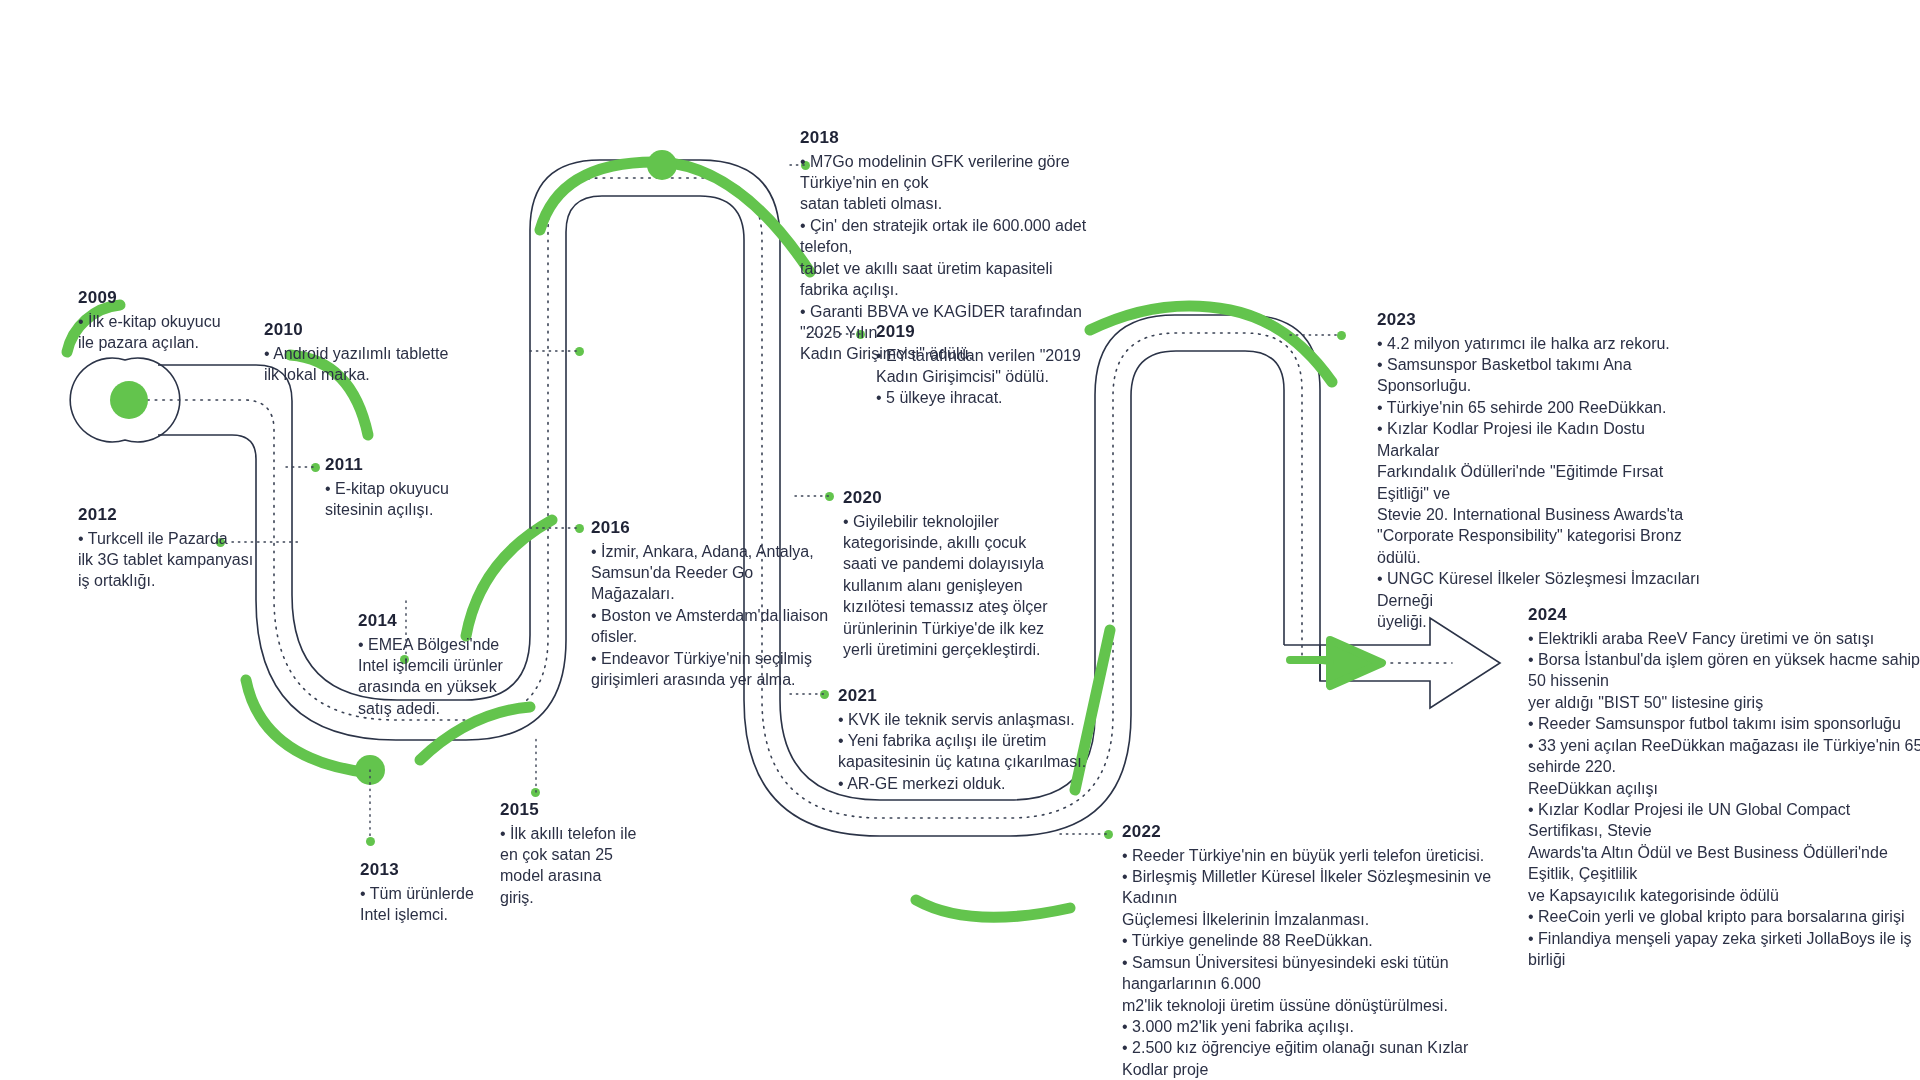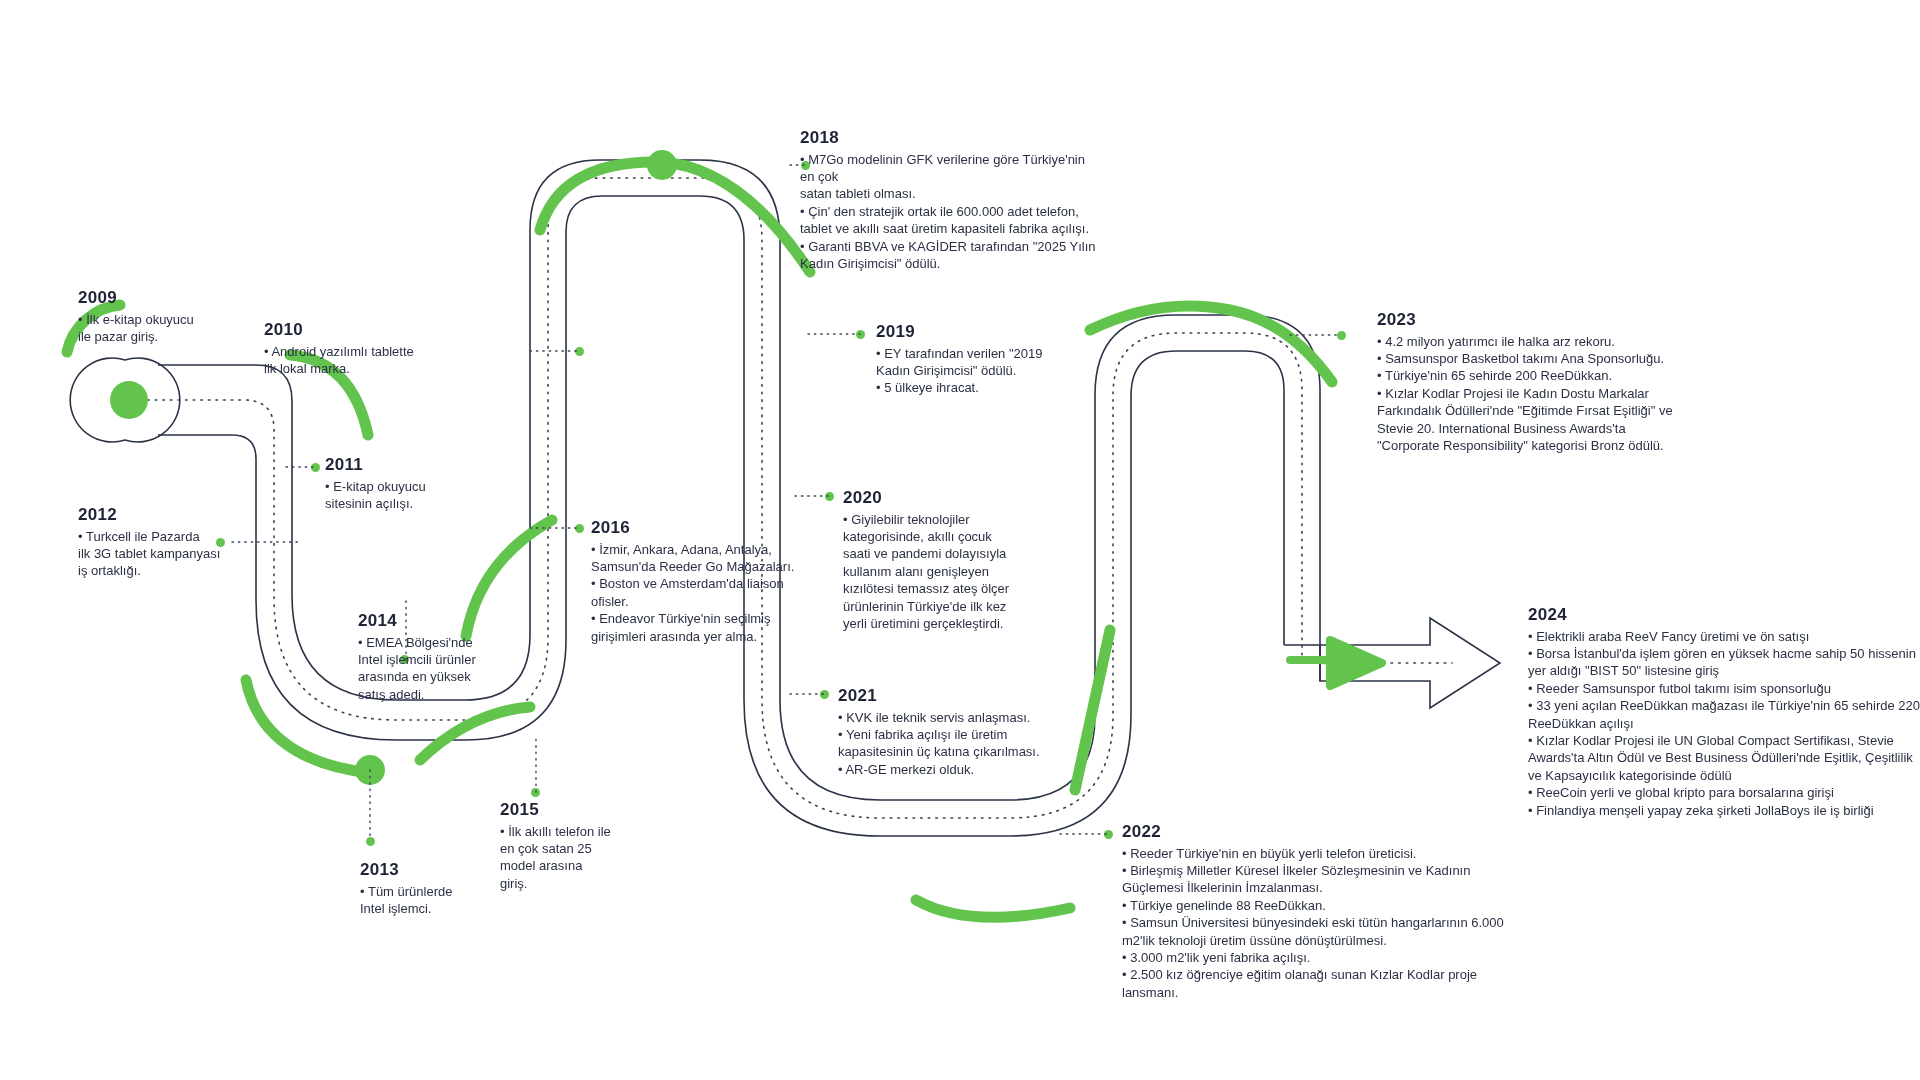--- a/index.html
+++ b/index.html
@@ -20,21 +20,21 @@
   }
   .year{
     font-size:17px;
     font-weight:bold;
     letter-spacing:.3px;
     margin:0 0 3px 0;
     color:#1f2336;
     line-height:1.15;
   }
   .bullets{
-    font-size:13px;
+    font-size:16px;
     line-height:1.34;
     color:#2b3045;
     margin:0;
   }
   .bullets .b{display:block;white-space:pre-line;}
   .bullets .b:before{content:"• ";}
 
   .dot{
     position:absolute;border-radius:50%;
     background:#63c44d;
@@ -135,21 +135,21 @@
       <path d="M790 694 H 824"></path>
       <path d="M1060 834 H 1108"></path>
       <path d="M1290 335 H 1341"></path>
     </g>
   </svg>
 
   <div class="node" style="left:78px;top:288px;width:210px;">
     <div class="year">2009</div>
     <div class="bullets">
       <span class="b">İlk e-kitap okuyucu
-ile pazar giriş.</span>
+ile pazara açılan.</span>
     </div>
   </div>
 
   <div class="node" style="left:245px;top:320px;width:230px;margin-left:19px;">
     <div class="year">2010</div>
     <div class="bullets">
       <span class="b">Android yazılımlı tablette
 ilk lokal marka.</span>
     </div>
   </div>
@@ -274,20 +274,22 @@
   <div class="node" style="left:1360px;top:310px;width:325px;margin-left:17px;">
     <div class="year">2023</div>
     <div class="bullets">
       <span class="b">4.2 milyon yatırımcı ile halka arz rekoru.</span>
       <span class="b">Samsunspor Basketbol takımı Ana Sponsorluğu.</span>
       <span class="b">Türkiye'nin 65 sehirde 200 ReeDükkan.</span>
       <span class="b">Kızlar Kodlar Projesi ile Kadın Dostu Markalar
 Farkındalık Ödülleri'nde "Eğitimde Fırsat Eşitliği" ve
 Stevie 20. International Business Awards'ta
 "Corporate Responsibility" kategorisi Bronz ödülü.</span>
+      <span class="b">UNGC Küresel İlkeler Sözleşmesi İmzacıları Derneği
+üyeliği.</span>
     </div>
   </div>
 
   <div class="node" style="left:1528px;top:605px;width:400px;">
     <div class="year">2024</div>
     <div class="bullets">
       <span class="b">Elektrikli araba ReeV Fancy üretimi ve ön satışı</span>
       <span class="b">Borsa İstanbul'da işlem gören en yüksek hacme sahip 50 hissenin
 yer aldığı "BIST 50" listesine giriş</span>
       <span class="b">Reeder Samsunspor futbol takımı isim sponsorluğu</span>

